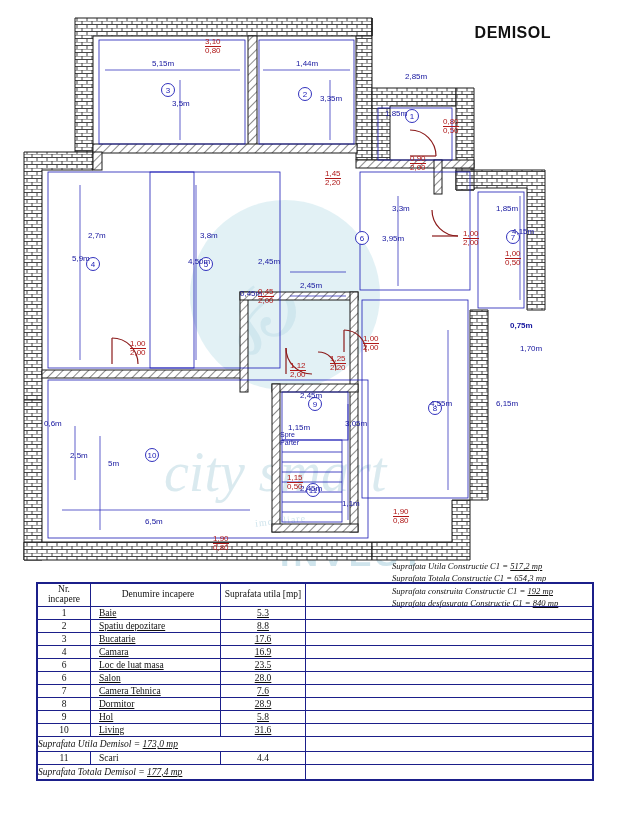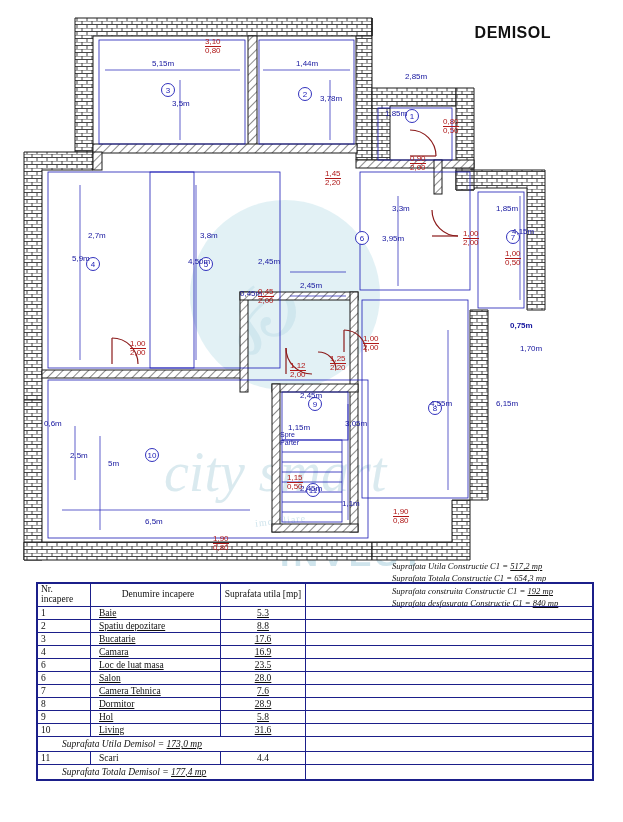--- a/index.html
+++ b/index.html
@@ -15,26 +15,26 @@
   .wm .txt1{position:absolute;left:14px;top:250px;font-family:"Liberation Serif",serif;font-style:italic;font-size:56px;color:#d9e9ef;opacity:.95;white-space:nowrap;}
   .wm .txt2{position:absolute;left:130px;top:345px;font-family:"Liberation Sans",sans-serif;font-weight:bold;font-size:34px;letter-spacing:4px;color:#cfe4ec;}
   .wm .txt3{position:absolute;left:105px;top:325px;font-family:"Liberation Serif",serif;font-size:10px;letter-spacing:1px;color:#cfe4ec;transform:rotate(-6deg);}
   .wm .mono{position:absolute;left:85px;top:63px;font-family:"Liberation Serif",serif;font-size:78px;color:#cfe6ee;opacity:.9;}
 
   
   .tbl{position:absolute;left:36px;top:582px;width:556px;border:1px solid #1b1f8a;border-collapse:collapse;font-size:9.5px;}
   table{border-collapse:collapse;width:100%;font-size:9.5px;}
   th,td{border:1px solid #1b1f8a;padding:1px 3px;color:#111;}
   th{font-weight:normal;text-align:center;line-height:1.05;}
-  .c-nr{width:46px;text-align:left;}
+  .c-nr{width:46px;text-align:center;}
   .c-den{width:118px;text-align:left;padding-left:8px;}
   .c-sup{width:78px;text-align:center;}
   td.u{text-decoration:underline;}
   .sum td{padding:2px 3px;font-style:italic;}
-  .sum .lbl{text-align:left;padding-left:24px;}
+  .sum .lbl{text-align:left;padding-left:0;}
 
   
   .notes{position:absolute;left:392px;top:560px;font-size:8.6px;font-style:italic;color:#111;line-height:1.45;}
   .notes div span.u{text-decoration:underline;}
 
   .dim{position:absolute;font-family:"Liberation Sans",sans-serif;font-size:8px;color:#15159e;}
 </style>
 </head>
 <body>
 
@@ -193,21 +193,21 @@
 </svg>
 
 <div class="title">DEMISOL</div>
 
 <div id="dims">
     <div class="dim" style="left: 152px; top: 60px; white-space: pre; text-align: center; line-height: 1.05;">5,15m</div>
     <div class="dim" style="left: 296px; top: 60px; white-space: pre; text-align: center; line-height: 1.05;">1,44m</div>
     <div class="dim" style="left: 205px; top: 38px; white-space: pre; text-align: center; line-height: 1.05; color: rgb(176, 24, 24); border-top: 0px;"><span style="display:block;border-bottom:1px solid #b01818">3,10</span><span style="display:block">0,80</span></div>
     <div class="dim" style="left: 405px; top: 73px; white-space: pre; text-align: center; line-height: 1.05;">2,85m</div>
     <div class="dim" style="left: 172px; top: 100px; white-space: pre; text-align: center; line-height: 1.05;">3,5m</div>
-    <div class="dim" style="left: 320px; top: 95px; white-space: pre; text-align: center; line-height: 1.05;">3,78m</div>
+    <div class="dim" style="left: 320px; top: 95px; white-space: pre; text-align: center; line-height: 1.05;">3,35m</div>
     <div class="dim" style="left: 385px; top: 110px; white-space: pre; text-align: center; line-height: 1.05;">1,85m</div>
     <div class="dim" style="left: 443px; top: 118px; white-space: pre; text-align: center; line-height: 1.05; color: rgb(176, 24, 24); border-top: 0px;"><span style="display:block;border-bottom:1px solid #b01818">0,80</span><span style="display:block">0,50</span></div>
     <div class="dim" style="left: 410px; top: 155px; white-space: pre; text-align: center; line-height: 1.05; color: rgb(176, 24, 24); border-top: 0px;"><span style="display:block;border-bottom:1px solid #b01818">0,90</span><span style="display:block">2,00</span></div>
     <div class="dim" style="left: 325px; top: 170px; white-space: pre; text-align: center; line-height: 1.05; color: rgb(176, 24, 24); border-top: 0px;"><span style="display:block;border-bottom:1px solid #b01818">1,45</span><span style="display:block">2,20</span></div>
     <div class="dim" style="left: 88px; top: 232px; white-space: pre; text-align: center; line-height: 1.05;">2,7m</div>
     <div class="dim" style="left: 200px; top: 232px; white-space: pre; text-align: center; line-height: 1.05;">3,8m</div>
     <div class="dim" style="left: 72px; top: 255px; white-space: pre; text-align: center; line-height: 1.05;">5,9m</div>
     <div class="dim" style="left: 188px; top: 258px; white-space: pre; text-align: center; line-height: 1.05;">4,50m</div>
     <div class="dim" style="left: 392px; top: 205px; white-space: pre; text-align: center; line-height: 1.05;">3,3m</div>
     <div class="dim" style="left: 382px; top: 235px; white-space: pre; text-align: center; line-height: 1.05;">3,95m</div>

